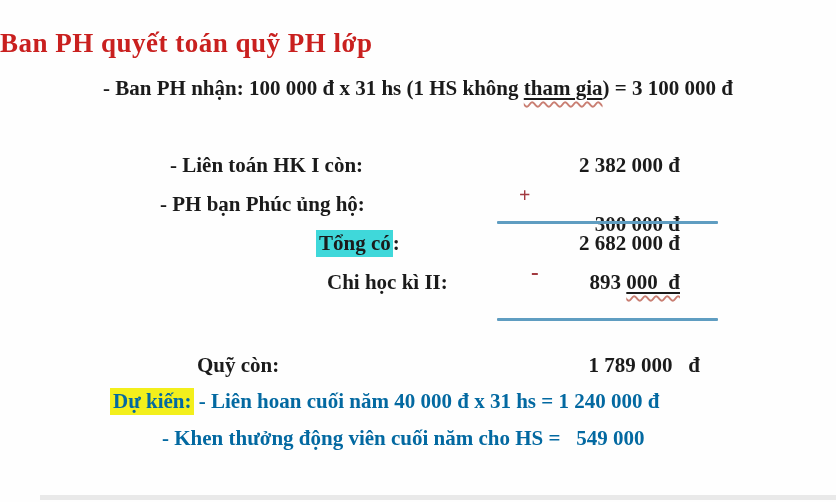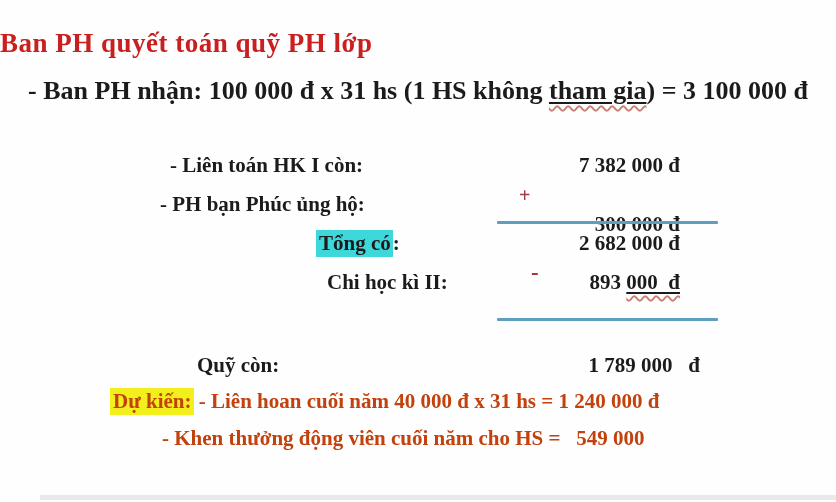--- a/index.html
+++ b/index.html
@@ -26,21 +26,21 @@
     font-size: 27px;
     color: #c9201f;
     letter-spacing: 0.5px;
   }
   .intro-line {
     position: absolute;
     top: 76px;
     left: 0;
     width: 100%;
     text-align: center;
-    font-size: 26px;
+    font-size: 21px;
     white-space: pre;
   }
   .row-label, .row-value, .result-label, .result-value {
     position: absolute;
     font-size: 21px;
     white-space: pre;
   }
   .row-value {
     right: 156px;
     text-align: right;
@@ -72,21 +72,21 @@
     text-underline-offset: 3px;
   }
   .misspelled .wavy {
     text-decoration: underline wavy #c97e72;
     text-decoration-thickness: 1.5px;
     text-underline-offset: 6px;
   }
   .plan-line {
     position: absolute;
     font-size: 21px;
-    color: #c2410c;
+    color: #0369a1;
     white-space: pre;
   }
   .bottom-bar {
     position: absolute;
     left: 40px;
     top: 495px;
     width: 796px;
     height: 5px;
     background: #e9e9e9;
   }
@@ -94,21 +94,21 @@
 </head>
 <body>
 
 <div class="sheet">
 
   <div class="doc-title">Ban PH quyết toán quỹ PH lớp</div>
 
   <div class="intro-line"><span>- Ban PH nhận: 100 000 đ x 31 hs (1 HS không </span><span class="misspelled"><span class="wavy">tham gia</span></span><span>) = 3 100 000 đ</span></div>
 
   <div class="row-label" style="left:170px; top:153px;">- Liên toán HK I còn:</div>
-  <div class="row-value" style="top:153px;">7 382 000 đ</div>
+  <div class="row-value" style="top:153px;">2 382 000 đ</div>
 
   <div class="row-label" style="left:160px; top:192px;">- PH bạn Phúc ủng hộ:</div>
   <div class="operator" style="left:519px; top:184px;">+</div>
   <div class="row-value" style="top:176px;margin-top:36px;">300 000 đ</div>
 
   <div class="sum-line" style="top:221px;"></div>
 
   <div class="row-label" style="left:316px; top:231px;text-align:right;"><span class="hl-cyan">Tổng có</span><span>:</span></div>
   <div class="row-value" style="top:231px;">2 682 000 đ</div>
 

